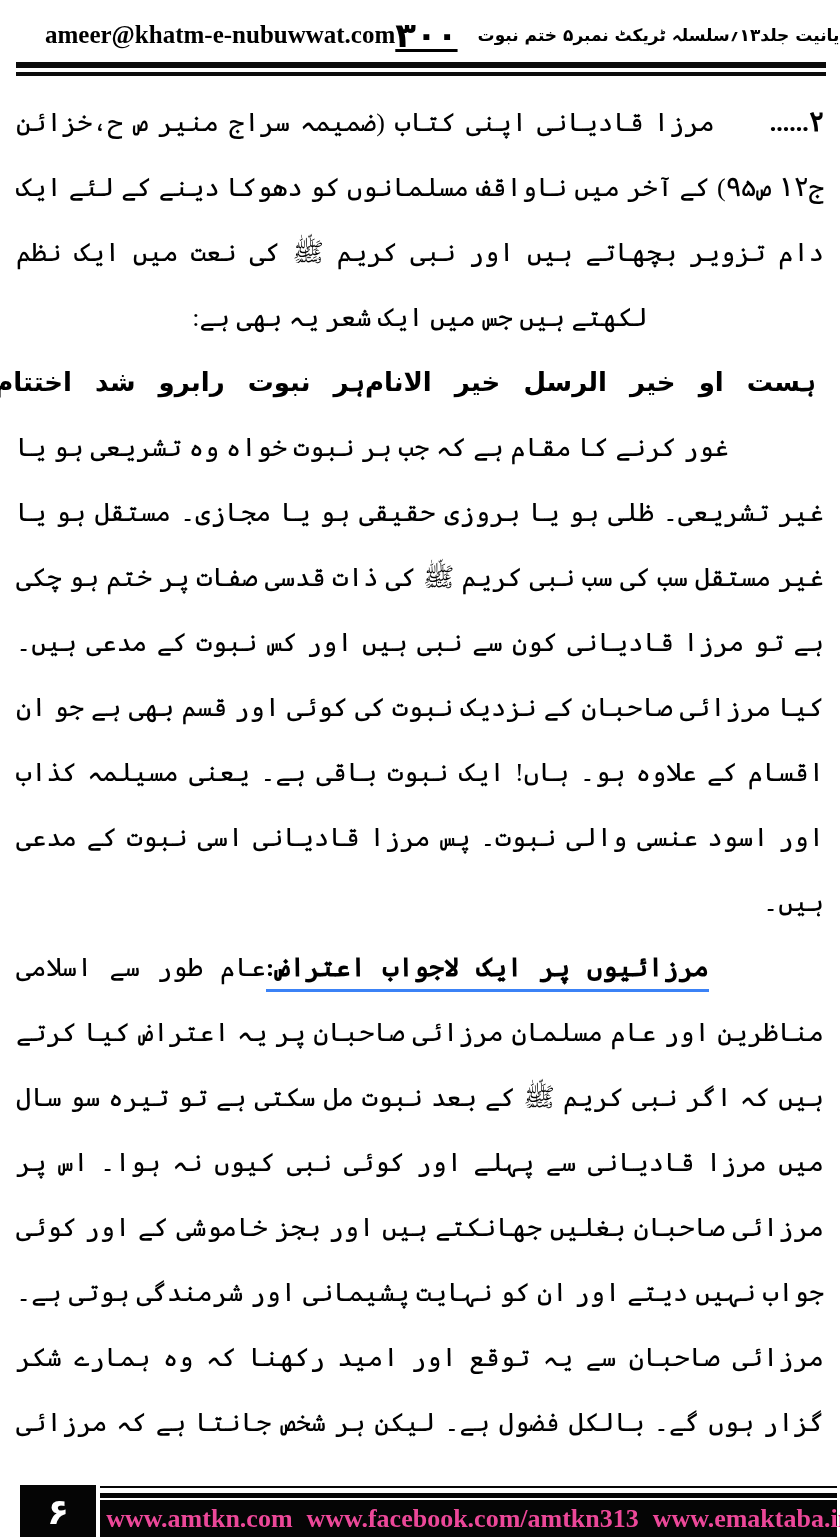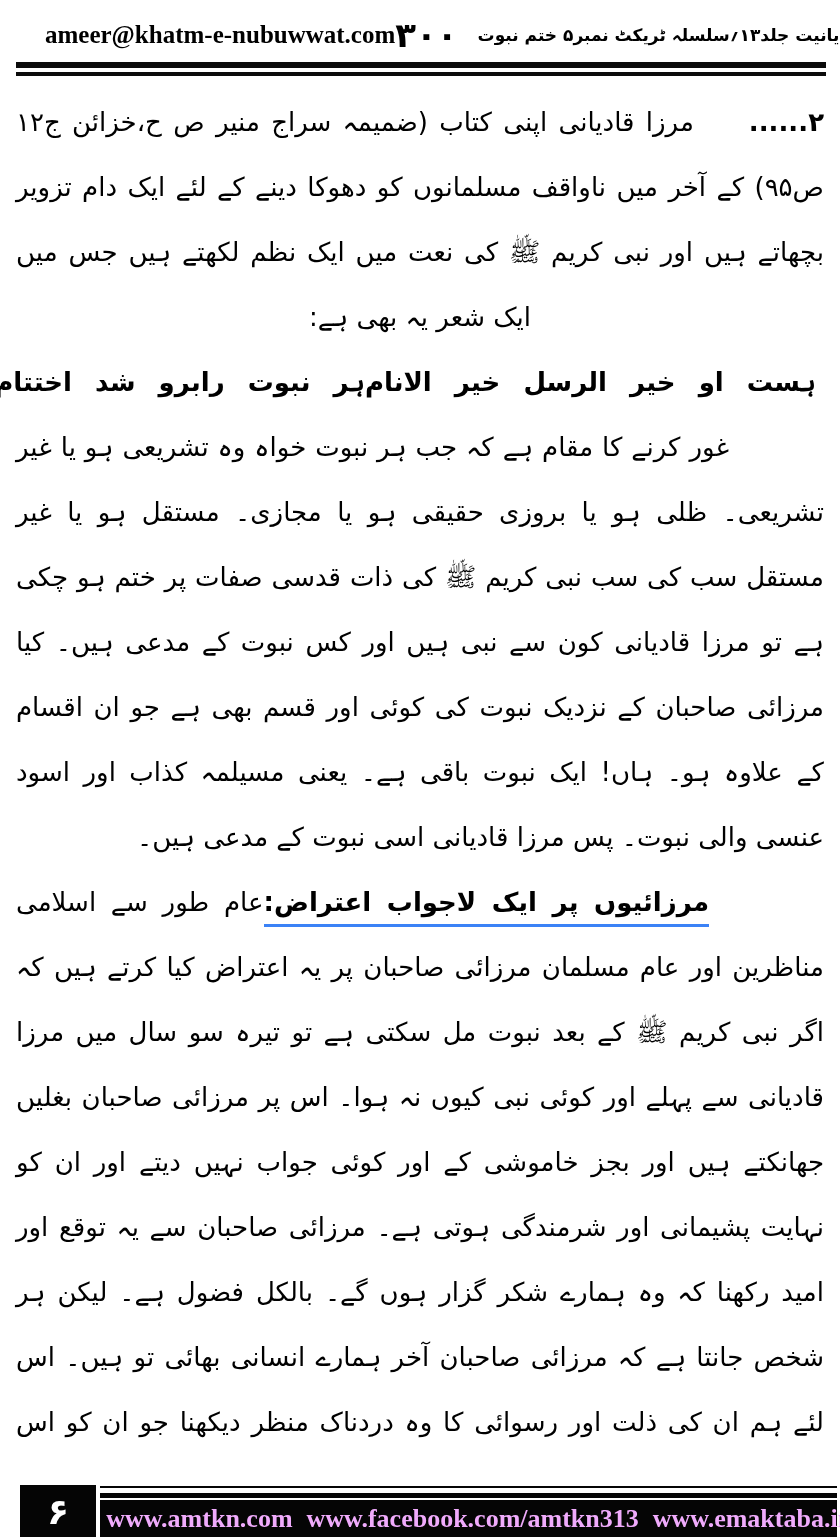--- a/index.html
+++ b/index.html
@@ -13,38 +13,38 @@
   .header {
     display:flex; align-items:center;
     padding:16px 12px 4px 16px; height:58px;margin-left:29px;
   }
   .email {
     font-family:"Liberation Serif", serif; font-weight:bold;
     font-size:25px; letter-spacing:0px; white-space:nowrap;
   }
   .page-num {
     margin-left:auto; margin-right:20px;
-    font-weight:bold; font-size:34px; line-height:1;
+    font-weight:bold; font-size:34px; line-height:1;text-decoration:underline;
   }
   .hdr-title {
     font-weight:bold; font-size:17px; white-space:nowrap; line-height:1.2;
   }
   .double-rule {
     margin:4px 14px 0 16px; height:14px;
     border-top:6px solid #0b0b0b; border-bottom:4px solid #0b0b0b;
     background:#ffffff;
   }
   
   .body {
     direction:rtl; text-align:justify;
     padding:14px 16px 0 16px;
     font-size:26px; line-height:65px;
     height:1390px; overflow:hidden;
   }
-  .para { text-align:justify; }
+  .para { text-align:justify;font-family:Liberation Serif, serif; }
   .p1 { text-align-last:center; }
   .p1 .gap { display:inline-block; width:55px; }
   .p1 .num { font-weight:bold; }
   .couplet {
     display:flex; justify-content:space-between;
     padding:0 8px; line-height:65px; font-weight:bold;
   }
   .hemistich { word-spacing:14px; white-space:nowrap; }
   .p2 { text-indent:70px; text-align-last:center; }
   .p3 { text-indent:95px; }
@@ -61,21 +61,21 @@
     display:flex; align-items:center; justify-content:center;
     font-size:36px; font-weight:bold;
   }
   .footer-right { position:absolute; left:100px; right:3px; bottom:3px; }
   .footer-lines {
     height:12px;
     border-top:2px solid #050505; border-bottom:5px solid #050505;
     margin-bottom:2px;
   }
   .footer-bar {
-    background:#050505; color:#f0abfc; height:37px;
+    background:#050505; color:#ec4899; height:37px;
     display:flex; align-items:center; justify-content:center; gap:14px;
     font-family:"Liberation Serif", serif; font-weight:bold; font-size:26px;
     white-space:nowrap;
     padding-left:43px;
   }
 </style>
 </head>
 <body>
 
 <div class="page">

